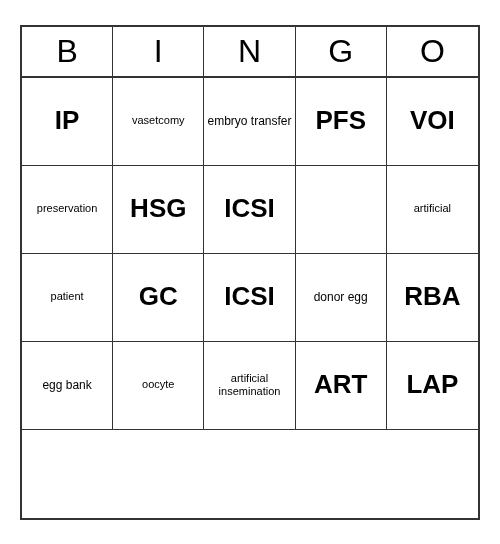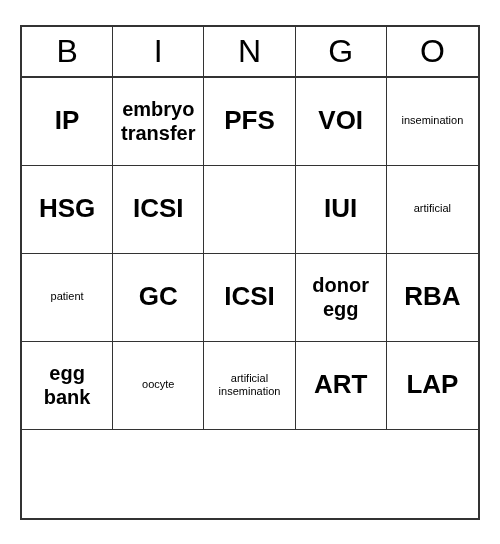--- a/index.html
+++ b/index.html
@@ -70,22 +70,22 @@
       font-size: 13px;
       line-height: 1.2;
     }
 
     .bingo-cell span.large {
       font-size: 26px;
       font-weight: bold;
     }
 
     .bingo-cell span.medium {
-      font-size: 20px;
-      font-weight: bold;
+      font-size: 12px;
+      font-weight: normal;
     }
 
     .bingo-cell span.small {
       font-size: 11px;
     }
   </style>
 </head>
 <body>
 
 <div class="bingo-card">
@@ -94,42 +94,42 @@
       <div class="bingo-header-cell">I</div>
       <div class="bingo-header-cell">N</div>
       <div class="bingo-header-cell">G</div>
       <div class="bingo-header-cell">O</div>
     </div>
   <div class="bingo-grid">
   <div class="bingo-cell">
         <span class="large">IP</span>
       </div>
       <div class="bingo-cell">
+        <span class="small">vasetcomy</span>
+      </div>
+      <div class="bingo-cell">
         <span class="medium">embryo transfer</span>
       </div>
       <div class="bingo-cell">
         <span class="large">PFS</span>
       </div>
       <div class="bingo-cell">
         <span class="large">VOI</span>
       </div>
       <div class="bingo-cell">
-        <span class="small">insemination</span>
+        <span class="small">preservation</span>
       </div>
       <div class="bingo-cell">
         <span class="large">HSG</span>
       </div>
       <div class="bingo-cell">
         <span class="large">ICSI</span>
       </div>
       <div class="bingo-cell">
         <span class="large"></span>
-      </div>
-      <div class="bingo-cell">
-        <span class="large">IUI</span>
       </div>
       <div class="bingo-cell">
         <span class="small">artificial</span>
       </div>
       <div class="bingo-cell">
         <span class="small">patient</span>
       </div>
       <div class="bingo-cell">
         <span class="large">GC</span>
       </div>

